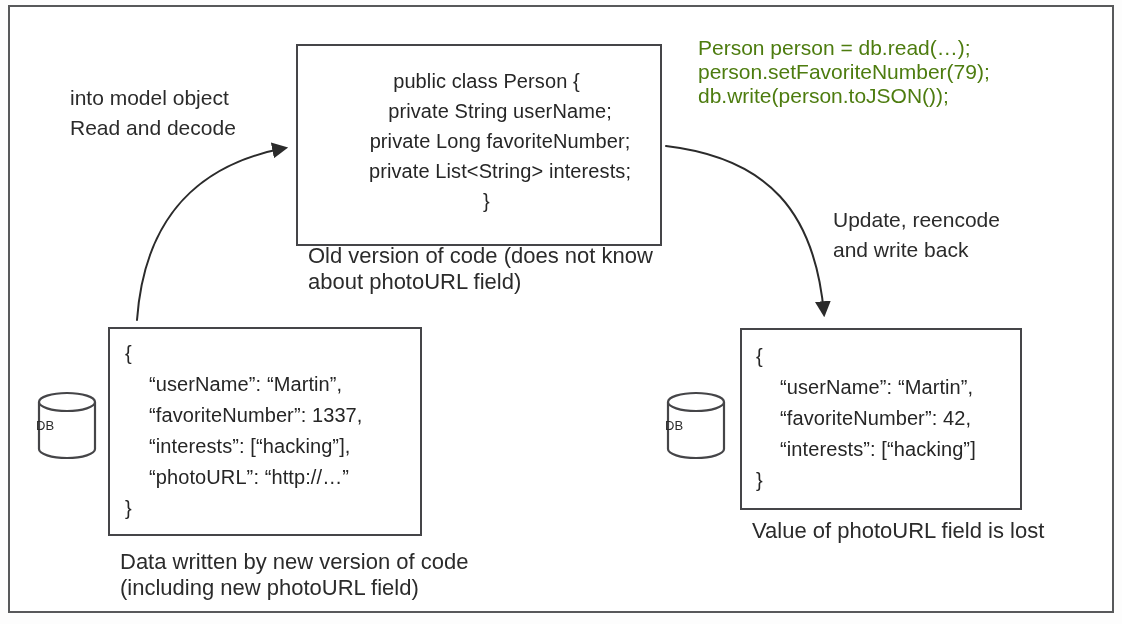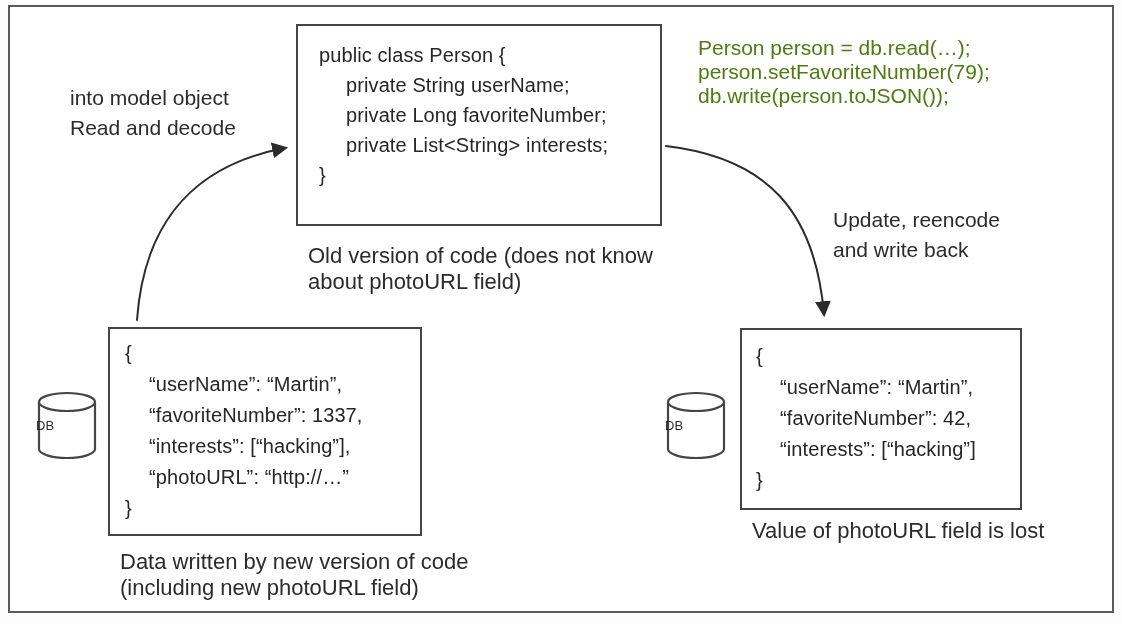--- a/index.html
+++ b/index.html
@@ -29,26 +29,27 @@
     width: 1122px; height: 624px;
     pointer-events: none;
   }
   .box {
     position: absolute;
     border: 2px solid #454548;
     background: #ffffff;
     box-sizing: border-box;
   }
   .model-box {
-    left: 296px; top: 24px;
+    left: 296px; top: 44px;
     width: 366px; height: 202px;
-    padding: 14px 6px 0 21px;
+    padding: 20px 6px 0 21px;
     font-size: 20px;
     line-height: 30px;
     letter-spacing: 0.1px;
+    text-align: center;
   }
   .record-box {
     font-size: 20px;
     line-height: 31px;
     letter-spacing: 0.1px;
   }
   .record-left {
     left: 108px; top: 327px;
     width: 314px; height: 209px;
     padding: 9px 4px 0 15px;

